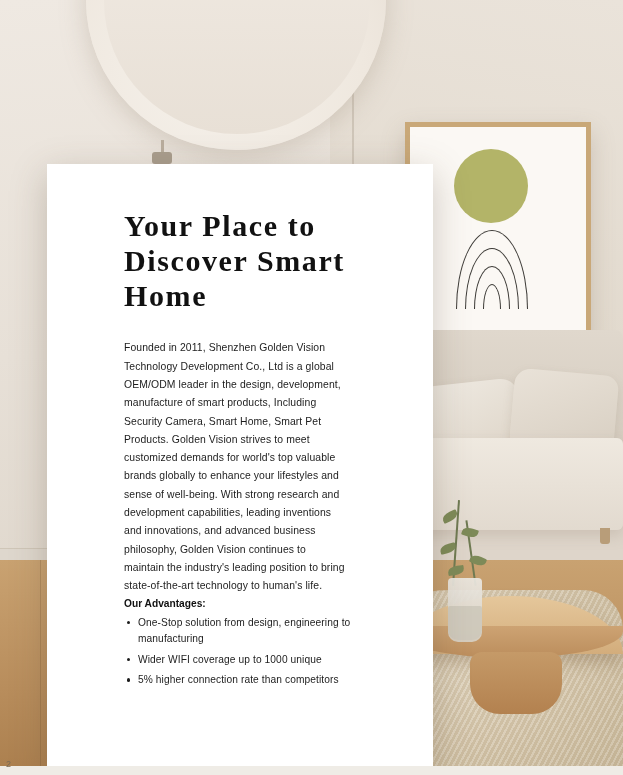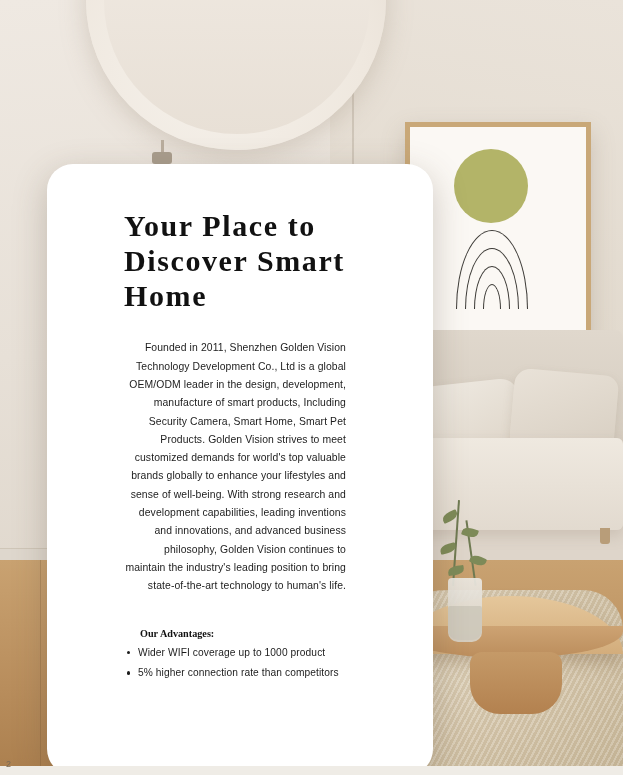--- a/index.html
+++ b/index.html
@@ -247,21 +247,20 @@
     border-top: 1px solid #cfc6b8;
   }
 
   
   .card {
     position: absolute;
     left: 47px; top: 164px;
     width: 386px; height: 611px;
     background: #ffffff;
     box-shadow: 0 10px 34px rgba(90,75,58,0.28);
-    border-radius: 26px;
   }
   .card-inner {
     padding: 44px 42px 0 77px;
     box-sizing: border-box;
     height: 100%;
     overflow: hidden;
   }
   .headline {
     font-family: "Liberation Serif", serif;
     font-weight: bold;
@@ -269,31 +268,29 @@
     line-height: 1.17;
     letter-spacing: 1.6px;
     color: #111111;
     margin: 0 0 26px 0;
     max-width: 245px;
   }
   .body-copy {
     font-size: 10.4px;
     line-height: 1.76;
     color: #1c1c1c;
-    margin: 0 0 32px 0;
+    margin: 0 0 2px 0;
     max-width: 222px;
     letter-spacing: 0.1px;
-    text-align: right;
   }
   .adv-title {
     font-size: 10.2px;
     font-weight: bold;
     color: #111111;
-    margin: 0 0 6px 16px;
-    font-family: Liberation Serif, serif;
+    margin: 0 0 6px 0;
   }
   .adv-list {
     margin: 0;
     padding: 0 0 0 14px;
     list-style: none;
     max-width: 226px;
   }
   .adv-list li {
     position: relative;
     font-size: 10.2px;
@@ -392,21 +389,22 @@
 
   <div class="card">
     <div class="card-inner">
       <h1 class="headline">Your Place to Discover Smart Home</h1>
 
       <p class="body-copy">Founded in 2011, Shenzhen Golden Vision Technology Development Co., Ltd is a global OEM/ODM leader in the design, development, manufacture of smart products, Including Security Camera, Smart Home, Smart Pet Products. Golden Vision strives to meet customized demands for world's top valuable brands globally to enhance your lifestyles and sense of well-being. With strong research and development capabilities, leading inventions and innovations, and advanced business philosophy, Golden Vision continues to maintain the industry's leading position to bring state-of-the-art technology to human's life.</p>
 
       <p class="adv-title">Our Advantages:</p>
 
       <ul class="adv-list">
-        <li>Wider WIFI coverage up to 1000 product</li>
+        <li>One-Stop solution from design, engineering to manufacturing</li>
+        <li>Wider WIFI coverage up to 1000 unique</li>
         <li>5% higher connection rate than competitors</li>
 
       </ul>
     </div>
   </div>
 
   <div class="bottom-strip"></div>
   <div class="page-num">2</div>
 </div>
 

